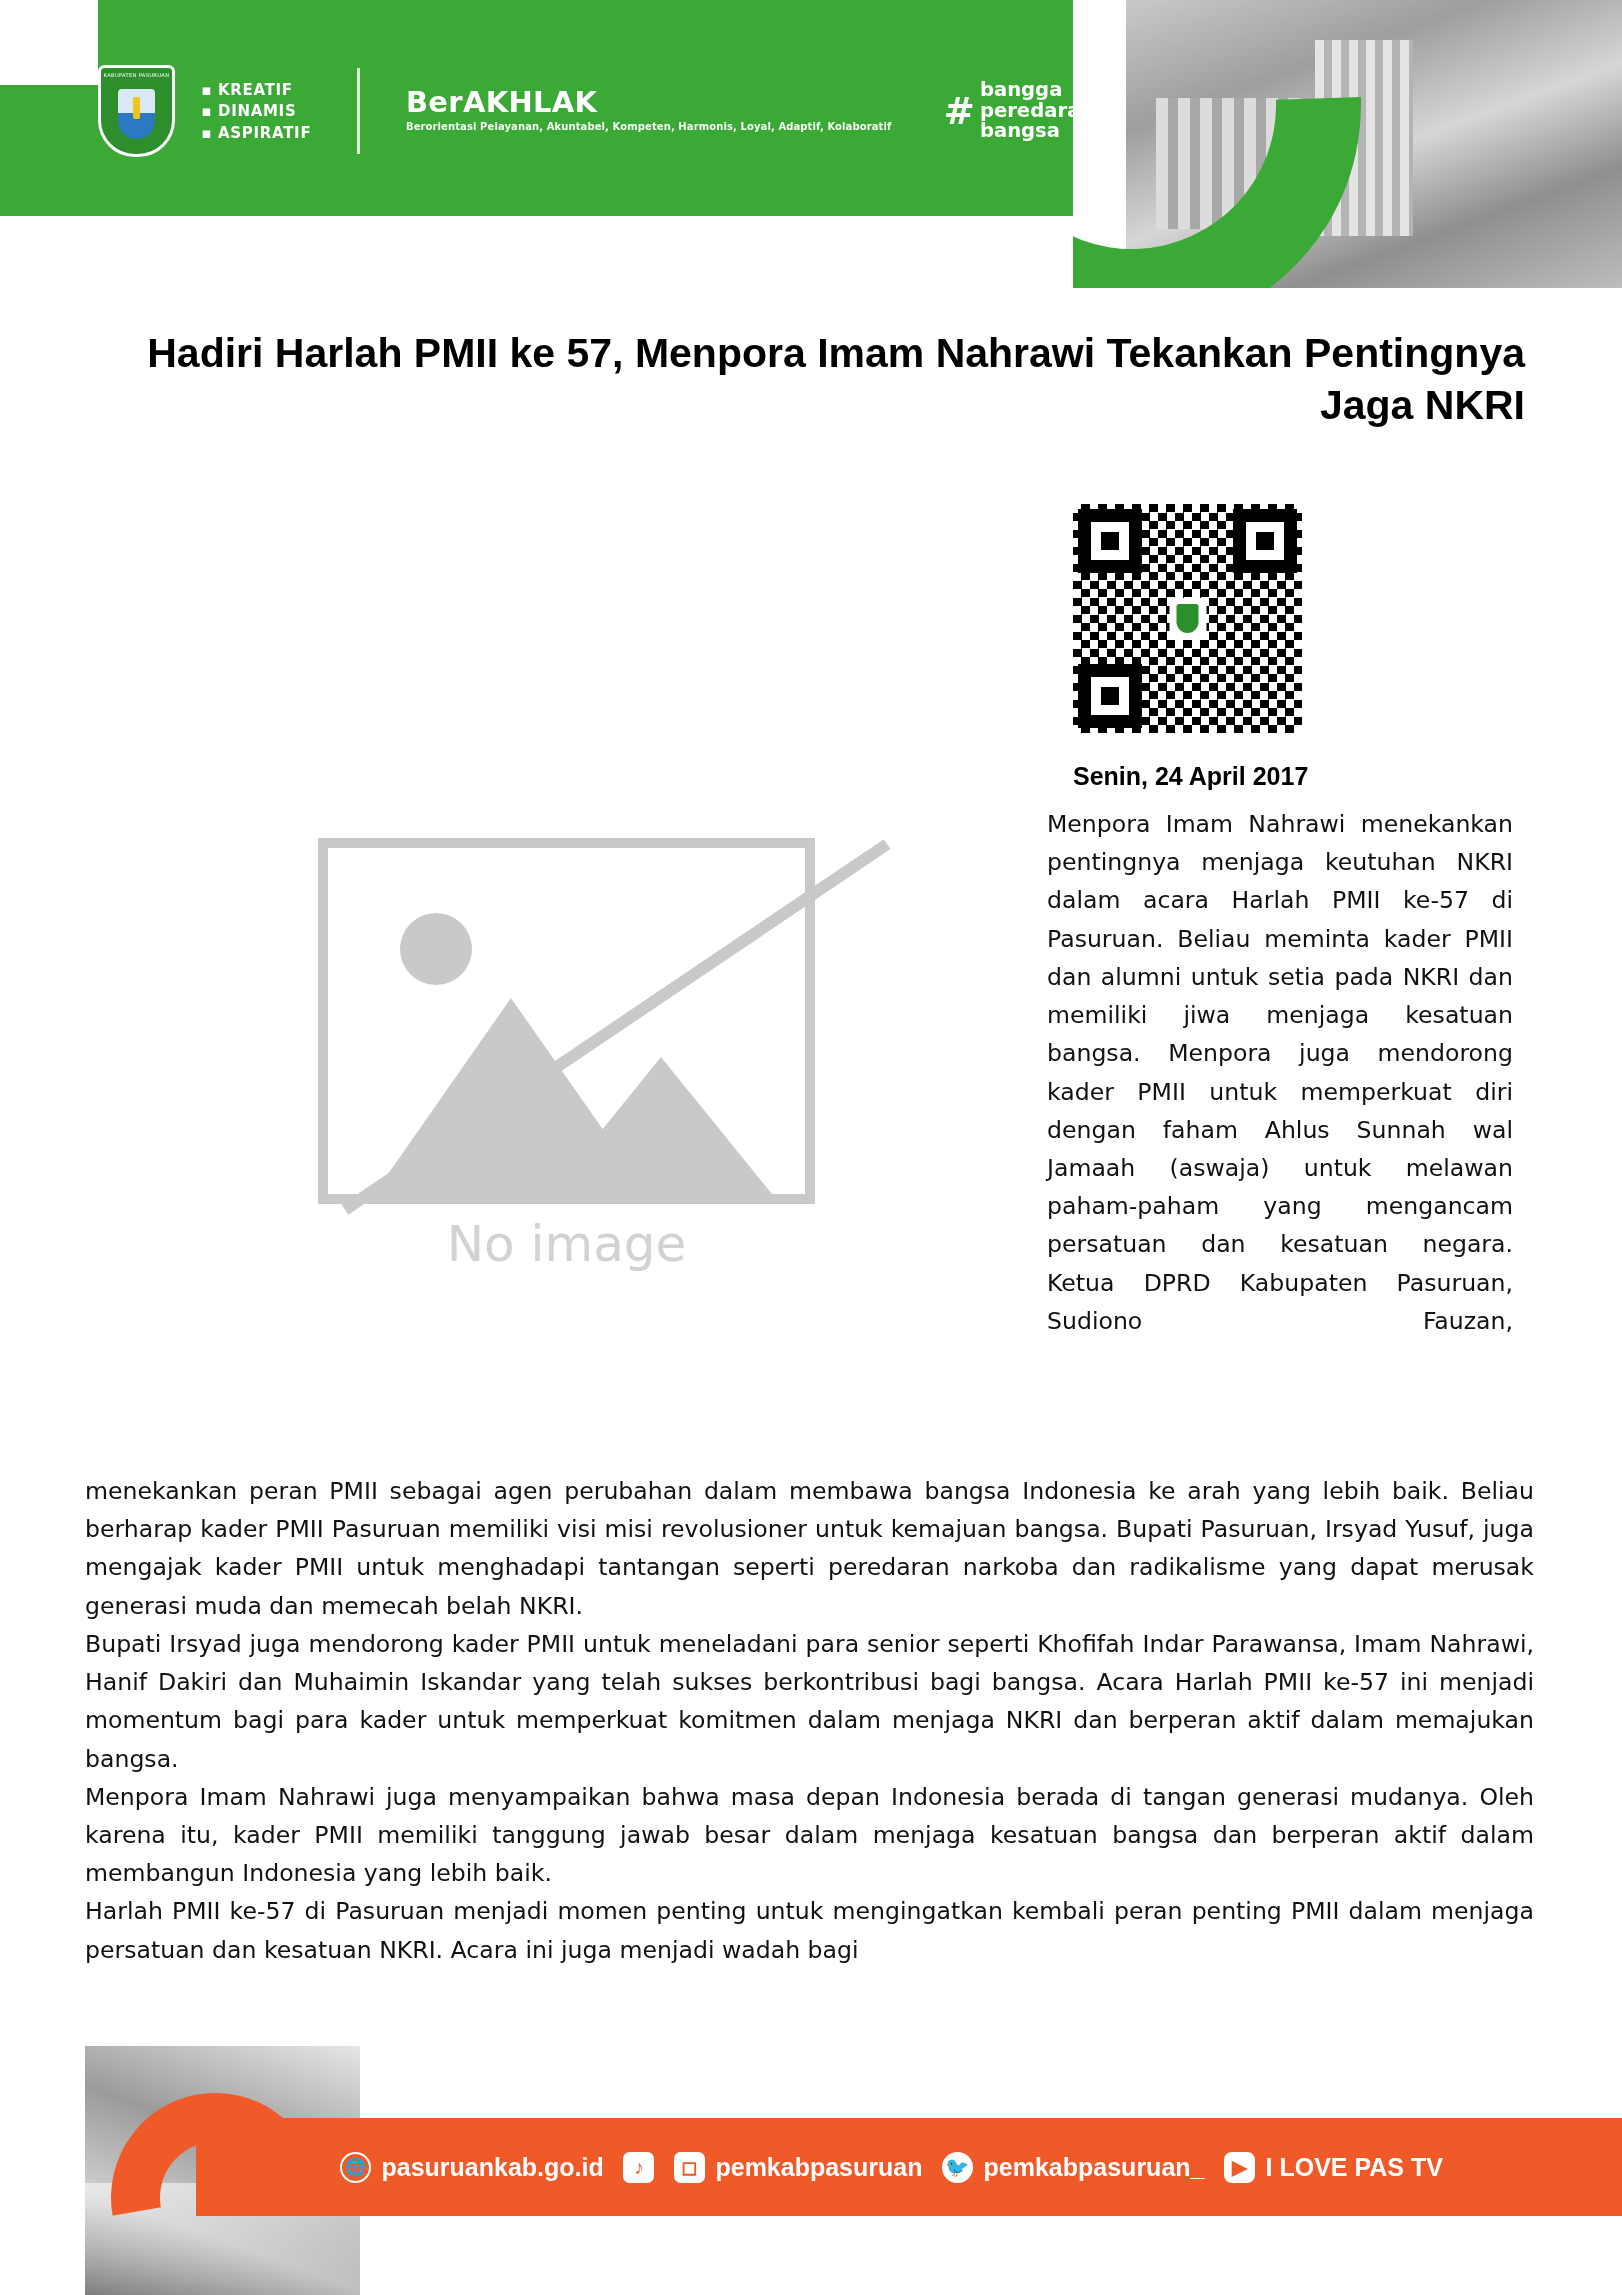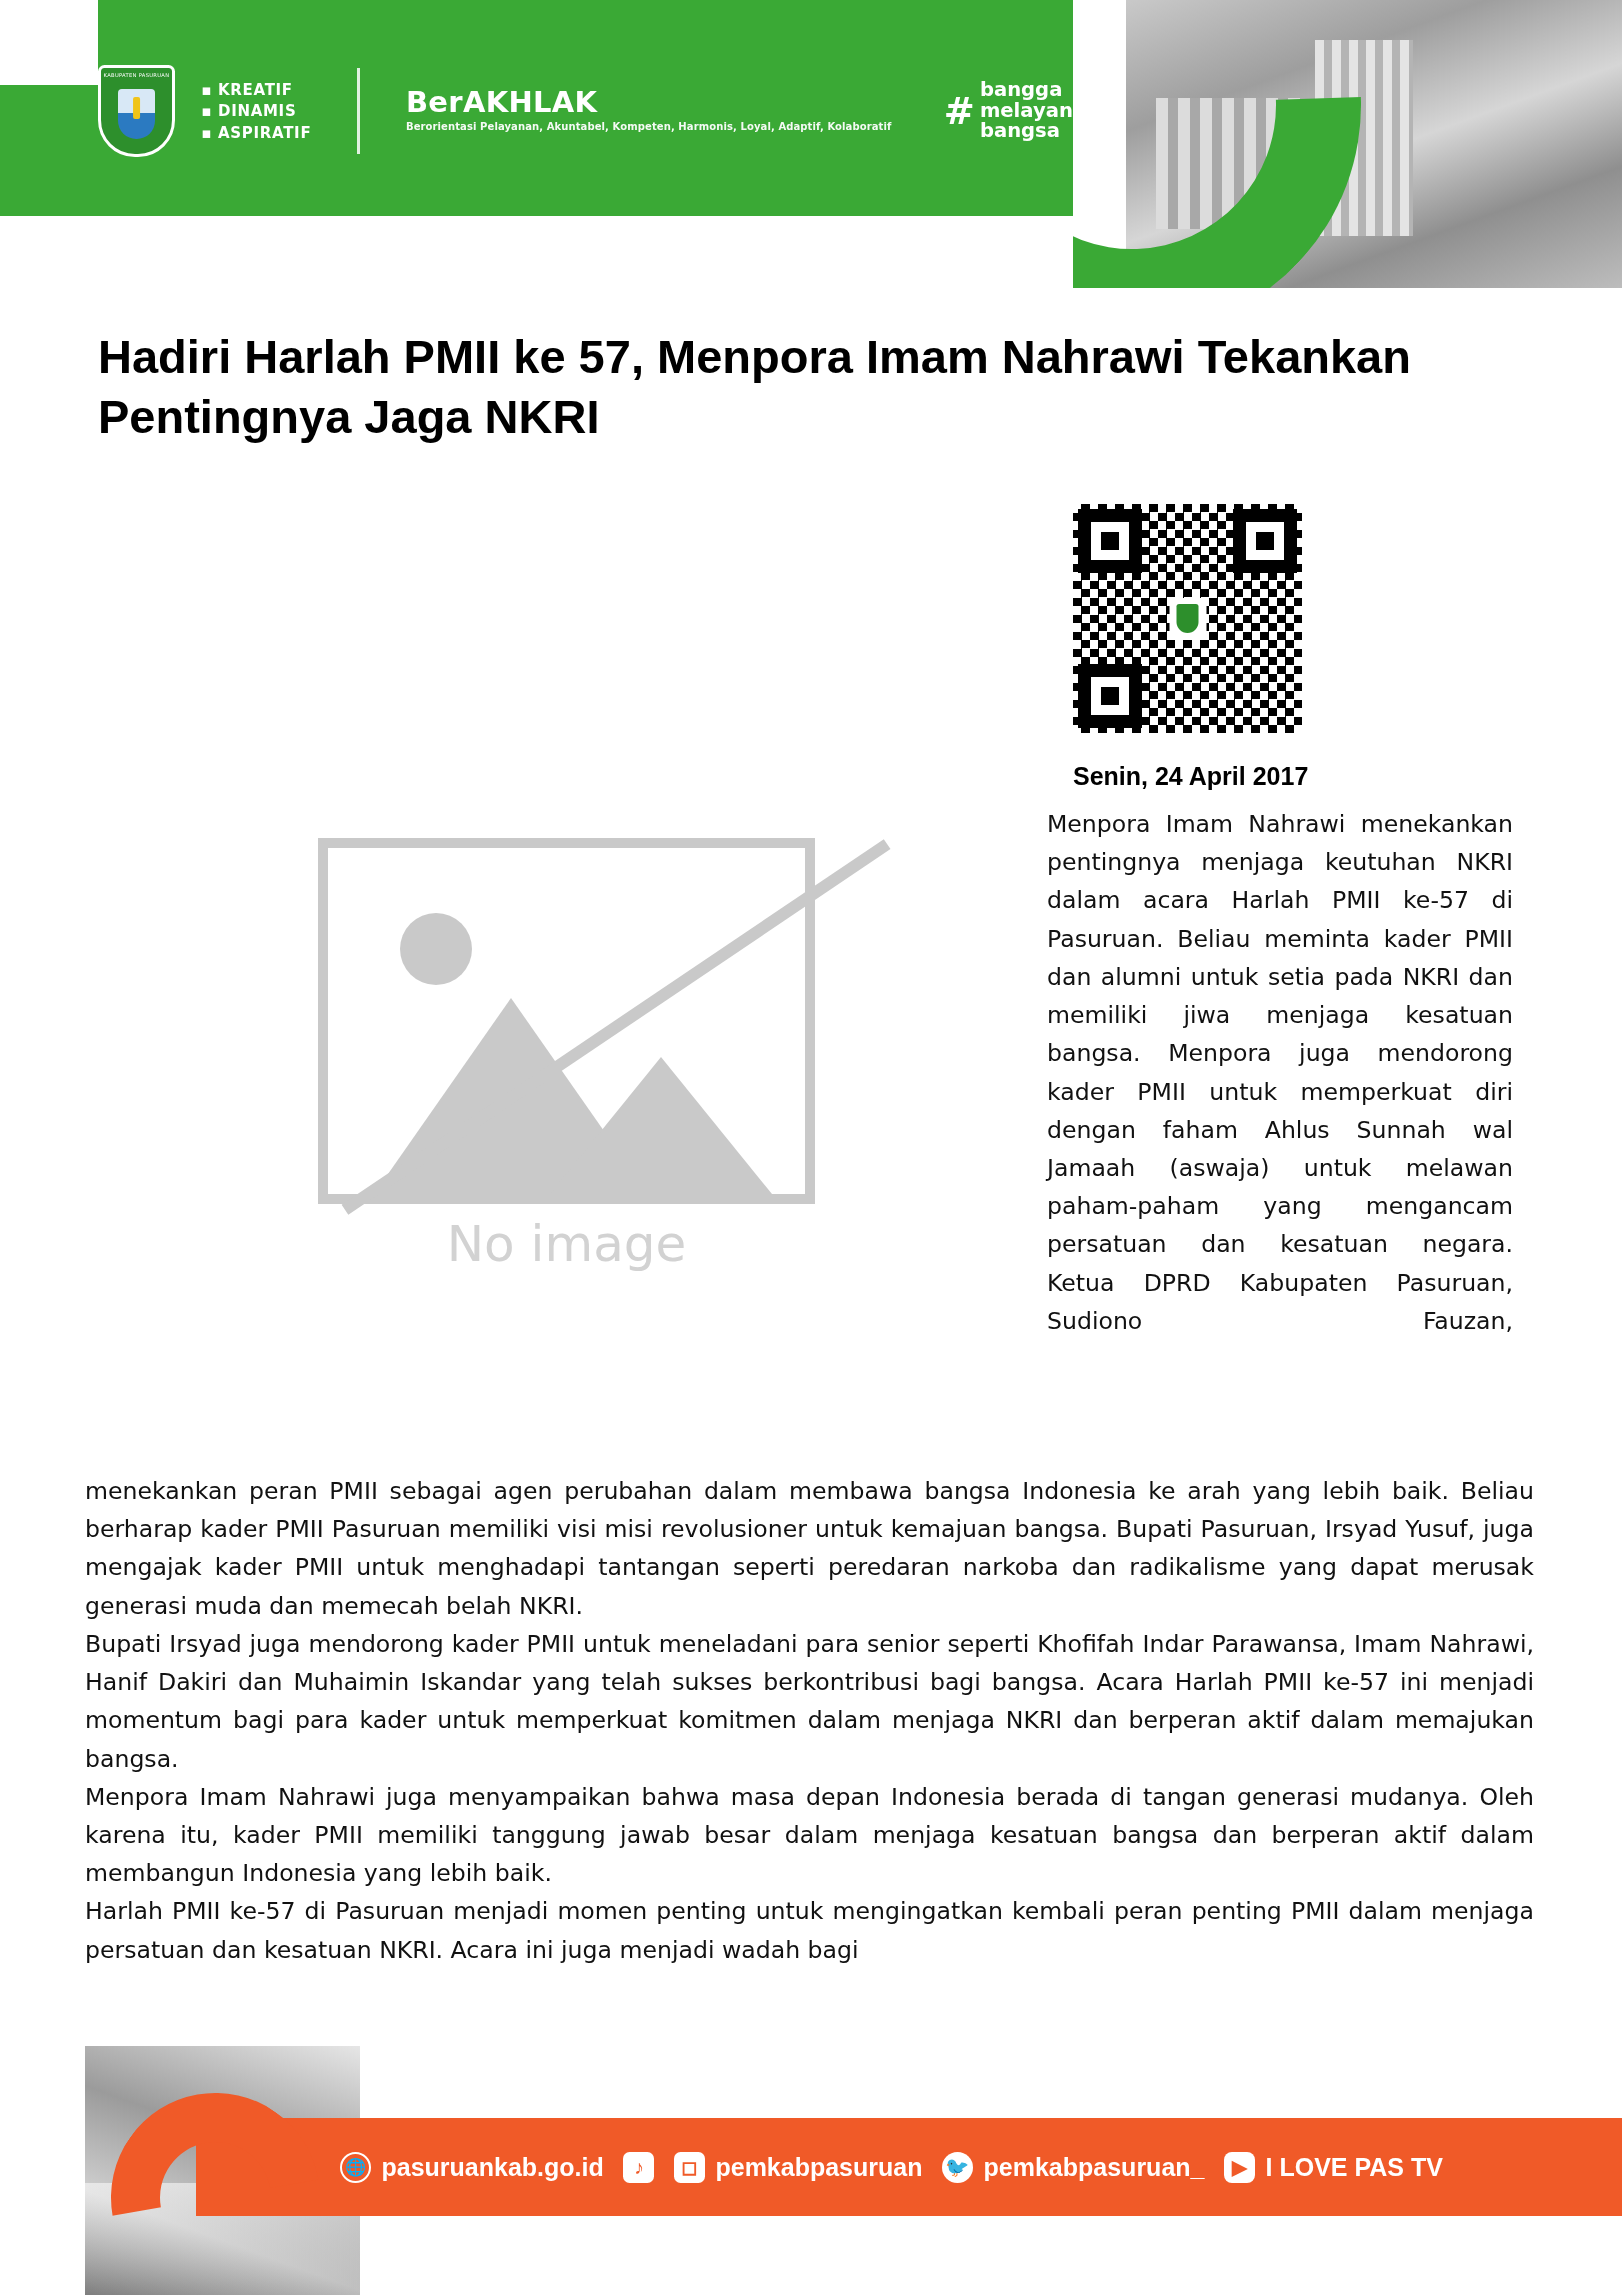--- a/index.html
+++ b/index.html
@@ -150,24 +150,24 @@
     align-items: center;
     gap: 5.2px;
   }
   .hashmark { font-size: 37px; line-height: 1; font-weight: 800; }
 
   
   .title {
     position: absolute;
     top: 327px; left: 98px;
     width: 1427px;
-    text-align: left;
+    text-align: right;
     font-family: "Liberation Sans", sans-serif;
     font-weight: 700;
-    font-size: 47px;
+    font-size: 41px;
     line-height: 1.28;
     color: #000000;
   }
 
   
   .qr {
     position: absolute;
     top: 504px; left: 1073px;
     width: 229px; height: 229px;
     background:
@@ -377,21 +377,21 @@
       <span>BerAKHLAK</span>
       <small>Berorientasi Pelayanan, Akuntabel, Kompeten, Harmonis, Loyal, Adaptif, Kolaboratif</small>
     </div>
 
     <div class="gap"></div>
 
     <div class="bangga">
       <span class="hashmark">#</span>
       <span>
         <span style="display:block">bangga</span>
-        <span style="display:block">melayani</span>
+        <span style="display:block">peredaran</span>
         <span style="display:block">bangsa</span>
       </span>
     </div>
   </div>
 </div>
 
 <div class="title">Hadiri Harlah PMII ke 57, Menpora Imam Nahrawi Tekankan Pentingnya Jaga NKRI</div>
 
 <div class="qr">
   <div class="finder f-tl"></div>

